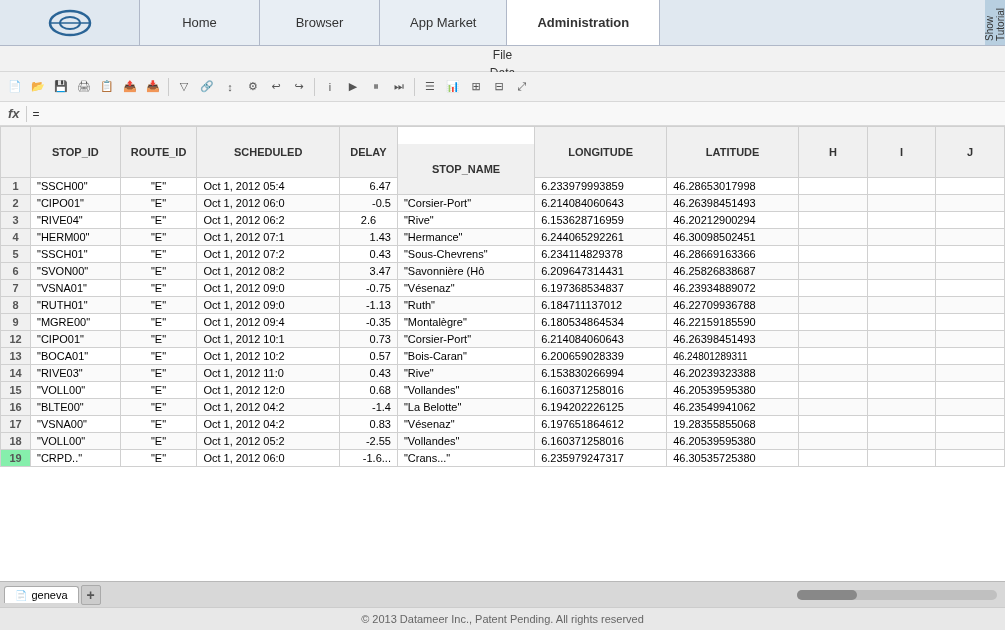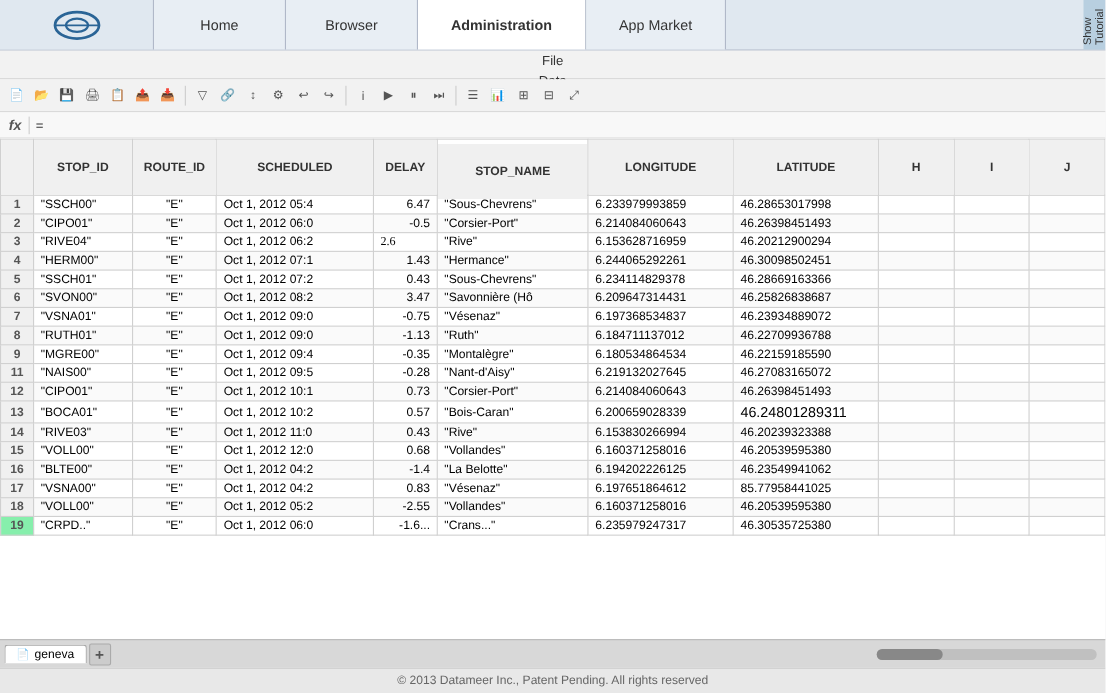--- a/index.html
+++ b/index.html
@@ -20,25 +20,25 @@
       <line x1="5" y1="18" x2="45" y2="18" stroke="#2a6496" stroke-width="1.5"></line>
     </svg>
   </div>
   <div style="display:flex; flex:1;">
     <div style="display:flex; align-items:center; justify-content:center; padding:0 30px; border-right:1px solid #b0b8c8; cursor:pointer; font-size:13px; color:#333; background:#e8eef4; min-width:120px;">
       <span>Home</span>
     </div>
     <div style="display:flex; align-items:center; justify-content:center; padding:0 30px; border-right:1px solid #b0b8c8; cursor:pointer; font-size:13px; color:#333; background:#e8eef4; min-width:120px;">
       <span>Browser</span>
     </div>
+    <div style="display:flex; align-items:center; justify-content:center; padding:0 30px; border-right:1px solid #b0b8c8; cursor:pointer; font-size:13px; color:#333; background:#e8eef4; min-width:120px;">
+      <span>App Market</span>
+    </div>
     <div style="display:flex; align-items:center; justify-content:center; padding:0 30px; border-right:1px solid #b0b8c8; cursor:pointer; font-size:13px; color:#333; background:#fff; font-weight:bold; min-width:130px;">
       <span>Administration</span>
-    </div>
-    <div style="display:flex; align-items:center; justify-content:center; padding:0 30px; border-right:1px solid #b0b8c8; cursor:pointer; font-size:13px; color:#333; background:#e8eef4; min-width:120px;">
-      <span>App Market</span>
     </div>
   </div>
   <div style="writing-mode:vertical-rl; background:#b8cfe0; font-size:10px; padding:4px 3px; display:flex; align-items:center; justify-content:center; cursor:pointer; color:#333; width:20px; text-orientation:mixed; transform:rotate(180deg);">
     <span>Show Tutorial</span>
   </div>
 </div>
 
 <div style="display:flex; align-items:center; background:#f2f2f2; border-bottom:1px solid #d8d8d8; height:26px; padding:0 4px;flex-direction:column;">
   <div style="padding:2px 10px; cursor:pointer; font-size:12px; color:#333;">
     <span>File</span>
@@ -93,21 +93,21 @@
 <div style="flex:1; overflow:hidden; display:flex; flex-direction:column; background:#fff;">
   <div style="flex:1; overflow:auto;">
     <table style="border-collapse:collapse; background:#fff; font-size:11px;">
       <thead>
         <tr>
           <th style="background:#f0f0f0; width:30px; min-width:30px; border:1px solid #d0d0d0; padding:3px 6px; position:sticky; top:0; left:0; z-index:3;"></th>
           <th style="background:#f0f0f0; border:1px solid #d0d0d0; padding:3px 8px; position:sticky; top:0; z-index:2; min-width:85px;">STOP_ID</th>
           <th style="background:#f0f0f0; border:1px solid #d0d0d0; padding:3px 8px; position:sticky; top:0; z-index:2; min-width:70px;">ROUTE_ID</th>
           <th style="background:#f0f0f0; border:1px solid #d0d0d0; padding:19px 8px; position:sticky; top:0; z-index:2; min-width:135px;text-align:center;">SCHEDULED</th>
           <th style="background:#f0f0f0; border:1px solid #d0d0d0; padding:3px 8px; position:sticky; top:0; z-index:2; min-width:55px;">DELAY</th>
-          <th style="background:#f0f0f0; border:1px solid #d0d0d0; padding:3px 8px; position:sticky; top:4px; z-index:2; min-width:130px;">STOP_NAME</th>
+          <th style="background:#f0f0f0; border:1px solid #d0d0d0; padding:3px 8px; position:sticky; top:17px; z-index:2; min-width:130px;">STOP_NAME</th>
           <th style="background:#f0f0f0; border:1px solid #d0d0d0; padding:3px 8px; position:sticky; top:0; z-index:2; min-width:125px;">LONGITUDE</th>
           <th style="background:#f0f0f0; border:1px solid #d0d0d0; padding:3px 8px; position:sticky; top:0; z-index:2; min-width:125px;">LATITUDE</th>
           <th style="background:#f0f0f0; border:1px solid #d0d0d0; padding:3px 8px; position:sticky; top:0; z-index:2; min-width:65px;">H</th>
           <th style="background:#f0f0f0; border:1px solid #d0d0d0; padding:3px 8px; position:sticky; top:0; z-index:2; min-width:65px;">I</th>
           <th style="background:#f0f0f0; border:1px solid #d0d0d0; padding:3px 8px; position:sticky; top:0; z-index:2; min-width:65px;">J</th>
         </tr>
       </thead>
       <tbody id="table-body">
       <tr style="background: rgb(255, 255, 255);">
             <td style="border: 1px solid rgb(208, 208, 208); padding: 2px 6px; white-space: nowrap; font-size: 11px; background: rgb(240, 240, 240); text-align: center; font-weight: bold; color: rgb(85, 85, 85); min-width: 30px;">1</td>
@@ -133,21 +133,21 @@
             <td style="border: 1px solid rgb(208, 208, 208); padding: 2px 6px; white-space: nowrap; font-size: 11px;">46.26398451493</td>
             <td style="border: 1px solid rgb(208, 208, 208); padding: 2px 6px; white-space: nowrap; font-size: 11px;"></td>
             <td style="border: 1px solid rgb(208, 208, 208); padding: 2px 6px; white-space: nowrap; font-size: 11px;"></td>
             <td style="border: 1px solid rgb(208, 208, 208); padding: 2px 6px; white-space: nowrap; font-size: 11px;"></td>
           </tr>
           <tr style="background: rgb(255, 255, 255);">
             <td style="border: 1px solid rgb(208, 208, 208); padding: 2px 6px; white-space: nowrap; font-size: 11px; background: rgb(240, 240, 240); text-align: center; font-weight: bold; color: rgb(85, 85, 85); min-width: 30px;">3</td>
             <td style="border: 1px solid rgb(208, 208, 208); padding: 2px 6px; white-space: nowrap; font-size: 11px;">"RIVE04"</td>
             <td style="border: 1px solid rgb(208, 208, 208); padding: 2px 6px; white-space: nowrap; font-size: 11px; text-align: center;">"E"</td>
             <td style="border: 1px solid rgb(208, 208, 208); padding: 2px 6px; white-space: nowrap; font-size: 11px;">Oct 1, 2012 06:2</td>
-            <td style="border: 1px solid rgb(208, 208, 208); padding: 2px 6px; white-space: nowrap; font-size: 11px; text-align: left; font-family: Liberation Serif, serif;">2.6</td>
+            <td style="border: 1px solid rgb(208, 208, 208); padding: 2px 6px; white-space: nowrap; font-size: 11px; text-align: center;">2.6</td>
             <td style="border: 1px solid rgb(208, 208, 208); padding: 2px 6px; white-space: nowrap; font-size: 11px;">"Rive"</td>
             <td style="border: 1px solid rgb(208, 208, 208); padding: 2px 6px; white-space: nowrap; font-size: 11px;">6.153628716959</td>
             <td style="border: 1px solid rgb(208, 208, 208); padding: 2px 6px; white-space: nowrap; font-size: 11px;">46.20212900294</td>
             <td style="border: 1px solid rgb(208, 208, 208); padding: 2px 6px; white-space: nowrap; font-size: 11px;"></td>
             <td style="border: 1px solid rgb(208, 208, 208); padding: 2px 6px; white-space: nowrap; font-size: 11px;"></td>
             <td style="border: 1px solid rgb(208, 208, 208); padding: 2px 6px; white-space: nowrap; font-size: 11px;"></td>
           </tr>
           <tr style="background: rgb(250, 250, 250);">
             <td style="border: 1px solid rgb(208, 208, 208); padding: 2px 6px; white-space: nowrap; font-size: 11px; background: rgb(240, 240, 240); text-align: center; font-weight: bold; color: rgb(85, 85, 85); min-width: 30px;">4</td>
             <td style="border: 1px solid rgb(208, 208, 208); padding: 2px 6px; white-space: nowrap; font-size: 11px;">"HERM00"</td>
@@ -219,33 +219,20 @@
             <td style="border: 1px solid rgb(208, 208, 208); padding: 2px 6px; white-space: nowrap; font-size: 11px; text-align: center;">"E"</td>
             <td style="border: 1px solid rgb(208, 208, 208); padding: 2px 6px; white-space: nowrap; font-size: 11px;">Oct 1, 2012 09:4</td>
             <td style="border: 1px solid rgb(208, 208, 208); padding: 2px 6px; white-space: nowrap; font-size: 11px; text-align: right;">-0.35</td>
             <td style="border: 1px solid rgb(208, 208, 208); padding: 2px 6px; white-space: nowrap; font-size: 11px;">"Montalègre"</td>
             <td style="border: 1px solid rgb(208, 208, 208); padding: 2px 6px; white-space: nowrap; font-size: 11px;">6.180534864534</td>
             <td style="border: 1px solid rgb(208, 208, 208); padding: 2px 6px; white-space: nowrap; font-size: 11px;">46.22159185590</td>
             <td style="border: 1px solid rgb(208, 208, 208); padding: 2px 6px; white-space: nowrap; font-size: 11px;"></td>
             <td style="border: 1px solid rgb(208, 208, 208); padding: 2px 6px; white-space: nowrap; font-size: 11px;"></td>
             <td style="border: 1px solid rgb(208, 208, 208); padding: 2px 6px; white-space: nowrap; font-size: 11px;"></td>
           </tr>
-          <tr style="background: rgb(255, 255, 255);">
-            <td style="border: 1px solid rgb(208, 208, 208); padding: 2px 6px; white-space: nowrap; font-size: 11px; background: rgb(240, 240, 240); text-align: center; font-weight: bold; color: rgb(85, 85, 85); min-width: 30px;">11</td>
-            <td style="border: 1px solid rgb(208, 208, 208); padding: 2px 6px; white-space: nowrap; font-size: 11px;">"NAIS00"</td>
-            <td style="border: 1px solid rgb(208, 208, 208); padding: 2px 6px; white-space: nowrap; font-size: 11px; text-align: center;">"E"</td>
-            <td style="border: 1px solid rgb(208, 208, 208); padding: 2px 6px; white-space: nowrap; font-size: 11px;">Oct 1, 2012 09:5</td>
-            <td style="border: 1px solid rgb(208, 208, 208); padding: 2px 6px; white-space: nowrap; font-size: 11px; text-align: right;">-0.28</td>
-            <td style="border: 1px solid rgb(208, 208, 208); padding: 2px 6px; white-space: nowrap; font-size: 11px;">"Nant-d'Aisy"</td>
-            <td style="border: 1px solid rgb(208, 208, 208); padding: 2px 6px; white-space: nowrap; font-size: 11px;">6.219132027645</td>
-            <td style="border: 1px solid rgb(208, 208, 208); padding: 2px 6px; white-space: nowrap; font-size: 11px;">46.27083165072</td>
-            <td style="border: 1px solid rgb(208, 208, 208); padding: 2px 6px; white-space: nowrap; font-size: 11px;"></td>
-            <td style="border: 1px solid rgb(208, 208, 208); padding: 2px 6px; white-space: nowrap; font-size: 11px;"></td>
-            <td style="border: 1px solid rgb(208, 208, 208); padding: 2px 6px; white-space: nowrap; font-size: 11px;"></td>
-          </tr>
           <tr style="background: rgb(250, 250, 250);">
             <td style="border: 1px solid rgb(208, 208, 208); padding: 2px 6px; white-space: nowrap; font-size: 11px; background: rgb(240, 240, 240); text-align: center; font-weight: bold; color: rgb(85, 85, 85); min-width: 30px;">12</td>
             <td style="border: 1px solid rgb(208, 208, 208); padding: 2px 6px; white-space: nowrap; font-size: 11px;">"CIPO01"</td>
             <td style="border: 1px solid rgb(208, 208, 208); padding: 2px 6px; white-space: nowrap; font-size: 11px; text-align: center;">"E"</td>
             <td style="border: 1px solid rgb(208, 208, 208); padding: 2px 6px; white-space: nowrap; font-size: 11px;">Oct 1, 2012 10:1</td>
             <td style="border: 1px solid rgb(208, 208, 208); padding: 2px 6px; white-space: nowrap; font-size: 11px; text-align: right;">0.73</td>
             <td style="border: 1px solid rgb(208, 208, 208); padding: 2px 6px; white-space: nowrap; font-size: 11px;">"Corsier-Port"</td>
             <td style="border: 1px solid rgb(208, 208, 208); padding: 2px 6px; white-space: nowrap; font-size: 11px;">6.214084060643</td>
             <td style="border: 1px solid rgb(208, 208, 208); padding: 2px 6px; white-space: nowrap; font-size: 11px;">46.26398451493</td>
             <td style="border: 1px solid rgb(208, 208, 208); padding: 2px 6px; white-space: nowrap; font-size: 11px;"></td>
@@ -253,21 +240,21 @@
             <td style="border: 1px solid rgb(208, 208, 208); padding: 2px 6px; white-space: nowrap; font-size: 11px;"></td>
           </tr>
           <tr style="background: rgb(255, 255, 255);">
             <td style="border: 1px solid rgb(208, 208, 208); padding: 2px 6px; white-space: nowrap; font-size: 11px; background: rgb(240, 240, 240); text-align: center; font-weight: bold; color: rgb(85, 85, 85); min-width: 30px;">13</td>
             <td style="border: 1px solid rgb(208, 208, 208); padding: 2px 6px; white-space: nowrap; font-size: 11px;">"BOCA01"</td>
             <td style="border: 1px solid rgb(208, 208, 208); padding: 2px 6px; white-space: nowrap; font-size: 11px; text-align: center;">"E"</td>
             <td style="border: 1px solid rgb(208, 208, 208); padding: 2px 6px; white-space: nowrap; font-size: 11px;">Oct 1, 2012 10:2</td>
             <td style="border: 1px solid rgb(208, 208, 208); padding: 2px 6px; white-space: nowrap; font-size: 11px; text-align: right;">0.57</td>
             <td style="border: 1px solid rgb(208, 208, 208); padding: 2px 6px; white-space: nowrap; font-size: 11px;">"Bois-Caran"</td>
             <td style="border: 1px solid rgb(208, 208, 208); padding: 2px 6px; white-space: nowrap; font-size: 11px;">6.200659028339</td>
-            <td style="border: 1px solid rgb(208, 208, 208); padding: 2px 6px; white-space: nowrap; font-size: 13px;">46.24801289311</td>
+            <td style="border: 1px solid rgb(208, 208, 208); padding: 2px 6px; white-space: nowrap; font-size: 10px;">46.24801289311</td>
             <td style="border: 1px solid rgb(208, 208, 208); padding: 2px 6px; white-space: nowrap; font-size: 11px;"></td>
             <td style="border: 1px solid rgb(208, 208, 208); padding: 2px 6px; white-space: nowrap; font-size: 11px;"></td>
             <td style="border: 1px solid rgb(208, 208, 208); padding: 2px 6px; white-space: nowrap; font-size: 11px;"></td>
           </tr>
           <tr style="background: rgb(250, 250, 250);">
             <td style="border: 1px solid rgb(208, 208, 208); padding: 2px 6px; white-space: nowrap; font-size: 11px; background: rgb(240, 240, 240); text-align: center; font-weight: bold; color: rgb(85, 85, 85); min-width: 30px;">14</td>
             <td style="border: 1px solid rgb(208, 208, 208); padding: 2px 6px; white-space: nowrap; font-size: 11px;">"RIVE03"</td>
             <td style="border: 1px solid rgb(208, 208, 208); padding: 2px 6px; white-space: nowrap; font-size: 11px; text-align: center;">"E"</td>
             <td style="border: 1px solid rgb(208, 208, 208); padding: 2px 6px; white-space: nowrap; font-size: 11px;">Oct 1, 2012 11:0</td>
             <td style="border: 1px solid rgb(208, 208, 208); padding: 2px 6px; white-space: nowrap; font-size: 11px; text-align: right;">0.43</td>
@@ -305,21 +292,21 @@
             <td style="border: 1px solid rgb(208, 208, 208); padding: 2px 6px; white-space: nowrap; font-size: 11px;"></td>
           </tr>
           <tr style="background: rgb(255, 255, 255);">
             <td style="border: 1px solid rgb(208, 208, 208); padding: 2px 6px; white-space: nowrap; font-size: 11px; background: rgb(240, 240, 240); text-align: center; font-weight: bold; color: rgb(85, 85, 85); min-width: 30px;">17</td>
             <td style="border: 1px solid rgb(208, 208, 208); padding: 2px 6px; white-space: nowrap; font-size: 11px;">"VSNA00"</td>
             <td style="border: 1px solid rgb(208, 208, 208); padding: 2px 6px; white-space: nowrap; font-size: 11px; text-align: center;">"E"</td>
             <td style="border: 1px solid rgb(208, 208, 208); padding: 2px 6px; white-space: nowrap; font-size: 11px;">Oct 1, 2012 04:2</td>
             <td style="border: 1px solid rgb(208, 208, 208); padding: 2px 6px; white-space: nowrap; font-size: 11px; text-align: right;">0.83</td>
             <td style="border: 1px solid rgb(208, 208, 208); padding: 2px 6px; white-space: nowrap; font-size: 11px;">"Vésenaz"</td>
             <td style="border: 1px solid rgb(208, 208, 208); padding: 2px 6px; white-space: nowrap; font-size: 11px;">6.197651864612</td>
-            <td style="border: 1px solid rgb(208, 208, 208); padding: 2px 6px; white-space: nowrap; font-size: 11px;">85.77958441025</td>
+            <td style="border: 1px solid rgb(208, 208, 208); padding: 2px 6px; white-space: nowrap; font-size: 11px;">19.28355855068</td>
             <td style="border: 1px solid rgb(208, 208, 208); padding: 2px 6px; white-space: nowrap; font-size: 11px;"></td>
             <td style="border: 1px solid rgb(208, 208, 208); padding: 2px 6px; white-space: nowrap; font-size: 11px;"></td>
             <td style="border: 1px solid rgb(208, 208, 208); padding: 2px 6px; white-space: nowrap; font-size: 11px;"></td>
           </tr>
           <tr style="background: rgb(250, 250, 250);">
             <td style="border: 1px solid rgb(208, 208, 208); padding: 2px 6px; white-space: nowrap; font-size: 11px; background: rgb(240, 240, 240); text-align: center; font-weight: bold; color: rgb(85, 85, 85); min-width: 30px;">18</td>
             <td style="border: 1px solid rgb(208, 208, 208); padding: 2px 6px; white-space: nowrap; font-size: 11px;">"VOLL00"</td>
             <td style="border: 1px solid rgb(208, 208, 208); padding: 2px 6px; white-space: nowrap; font-size: 11px; text-align: center;">"E"</td>
             <td style="border: 1px solid rgb(208, 208, 208); padding: 2px 6px; white-space: nowrap; font-size: 11px;">Oct 1, 2012 05:2</td>
             <td style="border: 1px solid rgb(208, 208, 208); padding: 2px 6px; white-space: nowrap; font-size: 11px; text-align: right;">-2.55</td>

